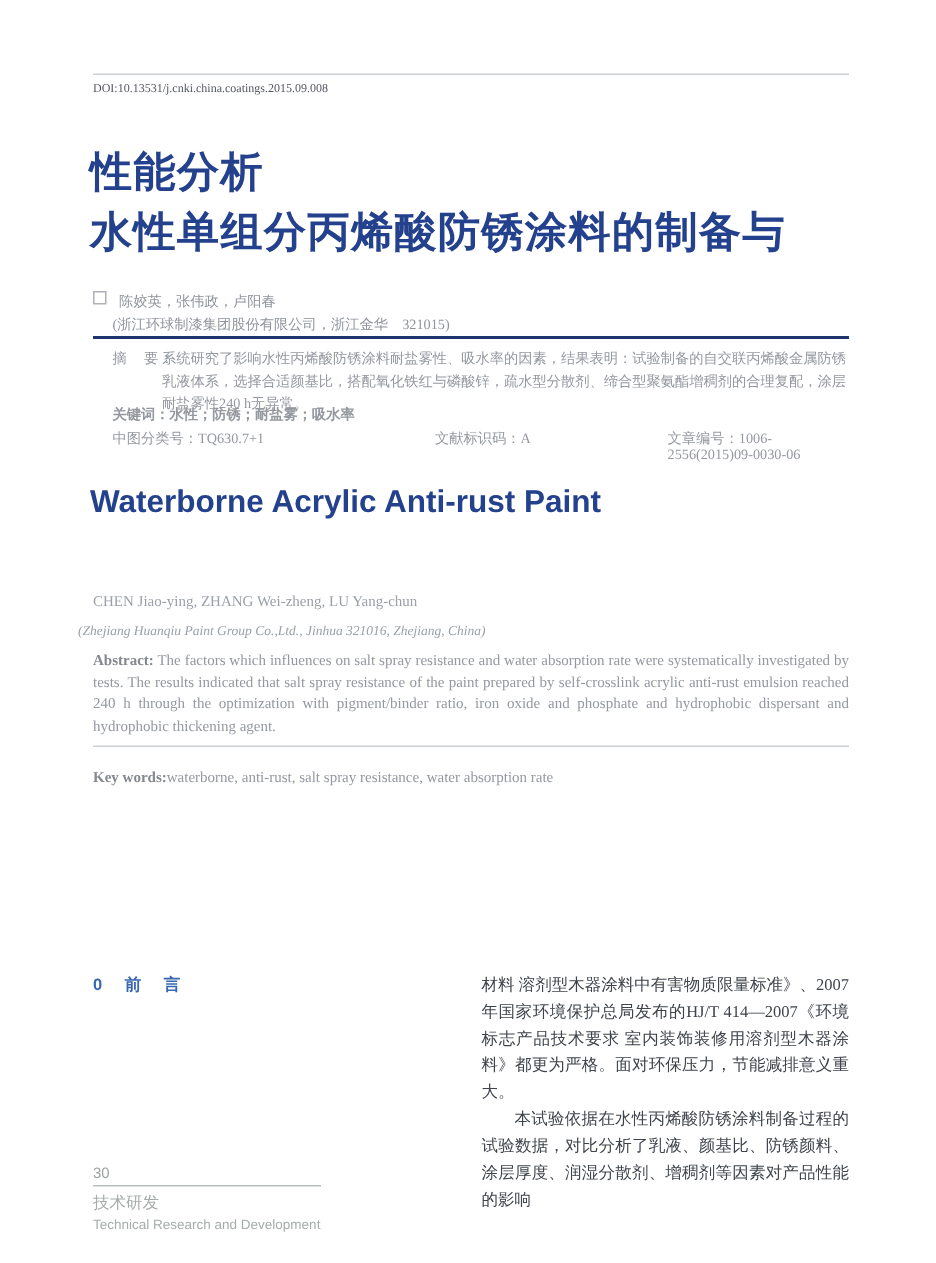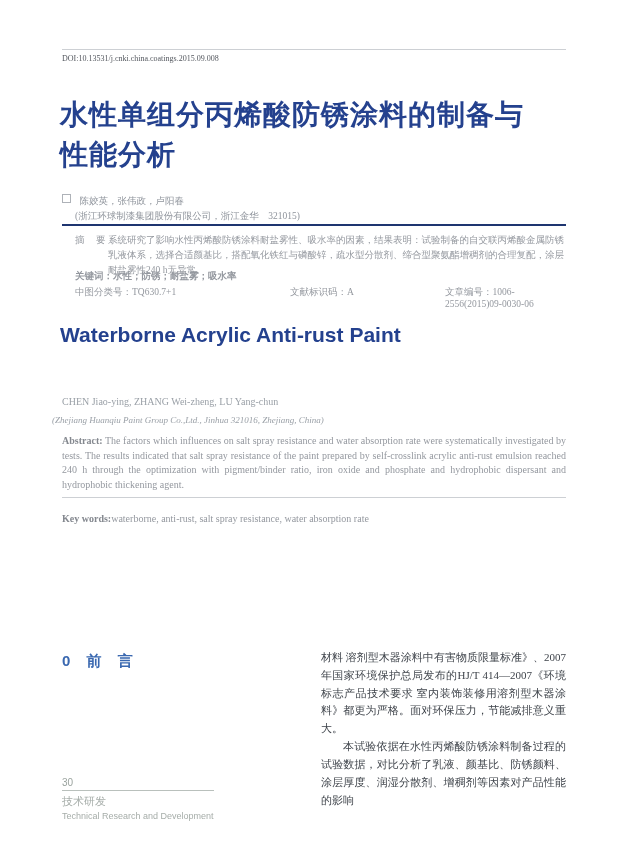--- a/index.html
+++ b/index.html
@@ -49,43 +49,43 @@
           line-height:1.47;text-align:justify;}
   .abs-en b{color:#84888f;}
   .kw-en{margin-top:19px;}
   .thin-rule{position:absolute;left:62px;right:58px;top:497px;border-top:1px solid #cdd0d4;}
 
   
   .columns{position:absolute;left:62px;right:58px;top:649px;display:flex;gap:14px;
            font-size:11px;color:#3f444b;}
   .col{flex:1;line-height:1.62;text-align:justify;}
   .sec-h{font-family:"Liberation Sans","DejaVu Sans",sans-serif;
-         color:#3a68b0;font-size:15px;font-weight:bold;letter-spacing:6px;margin:0 0 9px 0;}
+         color:#3a68b0;font-size:11px;font-weight:bold;letter-spacing:6px;margin:0 0 9px 0;}
   .col p{margin:0;}
   .indent{text-indent:2em;}
 
   
   .footer{position:absolute;left:62px;top:777px;color:#a6ada9;
           font-family:"Liberation Sans","DejaVu Sans",sans-serif;}
   .pageno{font-size:10px;color:#9aa39e;}
   .foot-rule{width:152px;border-top:1px solid #b9c0bc;margin:2px 0 3px 0;}
   .foot-cn{font-size:11px;}
   .foot-en{font-size:9px;margin-top:2px;}
 </style>
 </head>
 <body>
 
 <div class="page">
 
   <div class="hdr-rule"></div>
   <div class="doi">DOI:10.13531/j.cnki.china.coatings.2015.09.008</div>
 
   <div class="cn-title">
+    <div>性能分析</div>
     <div>水性单组分丙烯酸防锈涂料的制备与</div>
-    <div>性能分析</div>
   </div>
 
   <div class="byline">
     <span class="sq"></span>
     <span>陈姣英，张伟政，卢阳春</span>
   </div>
   <div class="affil-cn">(浙江环球制漆集团股份有限公司，浙江金华　321015)</div>
 
   <div class="navy-rule"></div>
 

